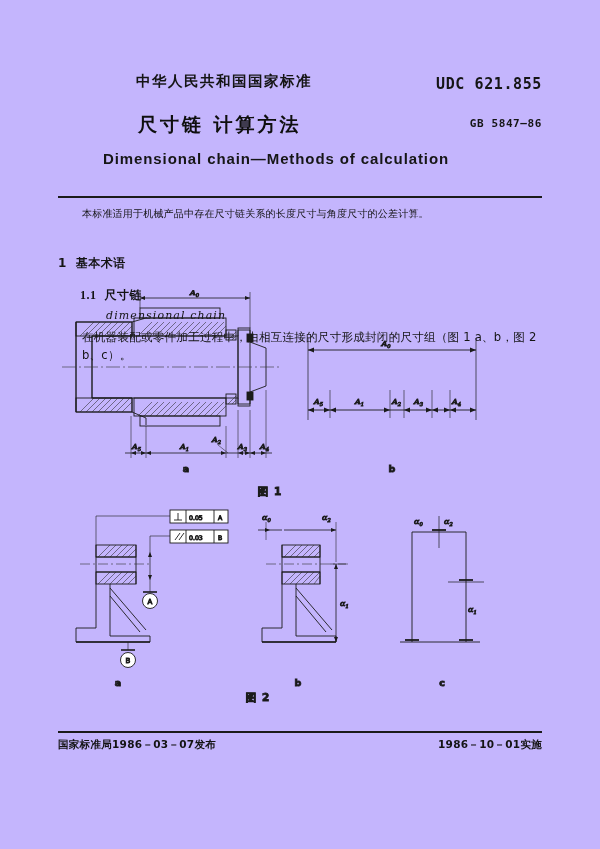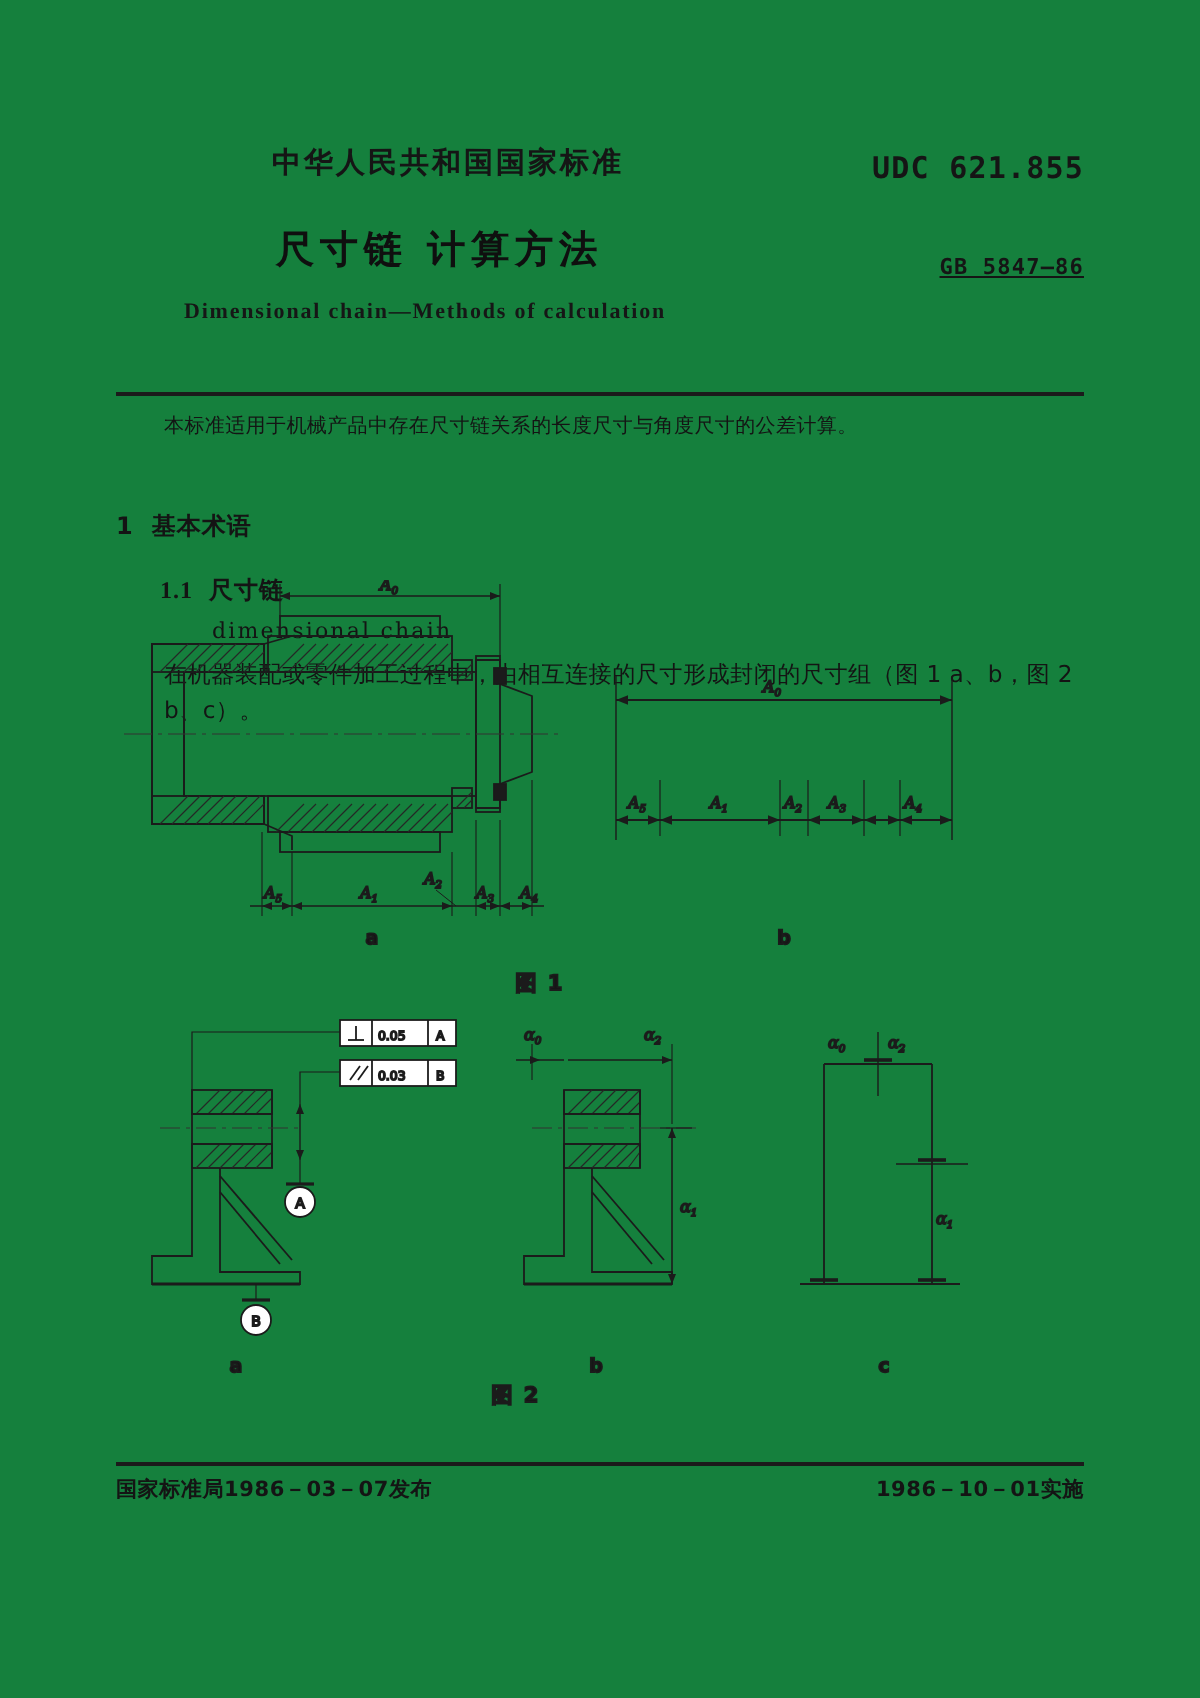--- a/index.html
+++ b/index.html
@@ -7,21 +7,21 @@
     padding: 0;
     background: #b9b9b9;
   }
   body {
     font-family: "Liberation Serif", "DejaVu Serif", serif;
   }
   .page {
     position: relative;
     width: 600px;
     height: 849px;
-    background: #15803d;
+    background: #c4b5fd;
     overflow: hidden;
     box-sizing: border-box;
   }
   
   .header {
     position: absolute;
     left: 58px;
     top: 72px;
     width: 484px;
   }
@@ -57,34 +57,33 @@
     font-family: "DejaVu Sans", "Liberation Sans", sans-serif;
     font-size: 19px;
     font-weight: bold;
     letter-spacing: 3px;
     color: #0f0f0f;
     white-space: nowrap;
   }
   .std-no {
     position: absolute;
     right: 0;
-    top: 55px;
+    top: 45px;
     font-family: "DejaVu Sans Mono", "Liberation Mono", monospace;
     font-size: 11px;
     font-weight: bold;
     letter-spacing: 0.6px;
     color: #151515;
-    text-decoration: underline;
   }
   .en-title {
     position: absolute;
-    left: 34px;
+    left: 45px;
     top: 78px;
-    font-family: Liberation Serif, serif;
-    font-size: 11px;
+    font-family: Liberation Sans, sans-serif;
+    font-size: 15px;
     font-weight: bold;
     letter-spacing: 0.9px;
     color: #161616;
     white-space: nowrap;
   }
   .rule-top {
     position: absolute;
     left: 58px;
     top: 196px;
     width: 484px;
@@ -122,20 +121,21 @@
     font-weight: bold;
     letter-spacing: 0.5px;
   }
   .sec-h2 .num { margin-right: 8px; }
   .term-en {
     margin-top: 5px;
     margin-left: 48px;
     font-family: "DejaVu Serif", "Liberation Serif", serif;
     font-size: 11px;
     letter-spacing: 1.1px;
+    font-style: italic;
   }
   .para-def {
     margin-top: 6px;
     margin-left: 24px;
     font-family: "DejaVu Sans", "Liberation Sans", sans-serif;
     font-size: 11.6px;
     letter-spacing: 0.2px;
     line-height: 18px;
   }
   

